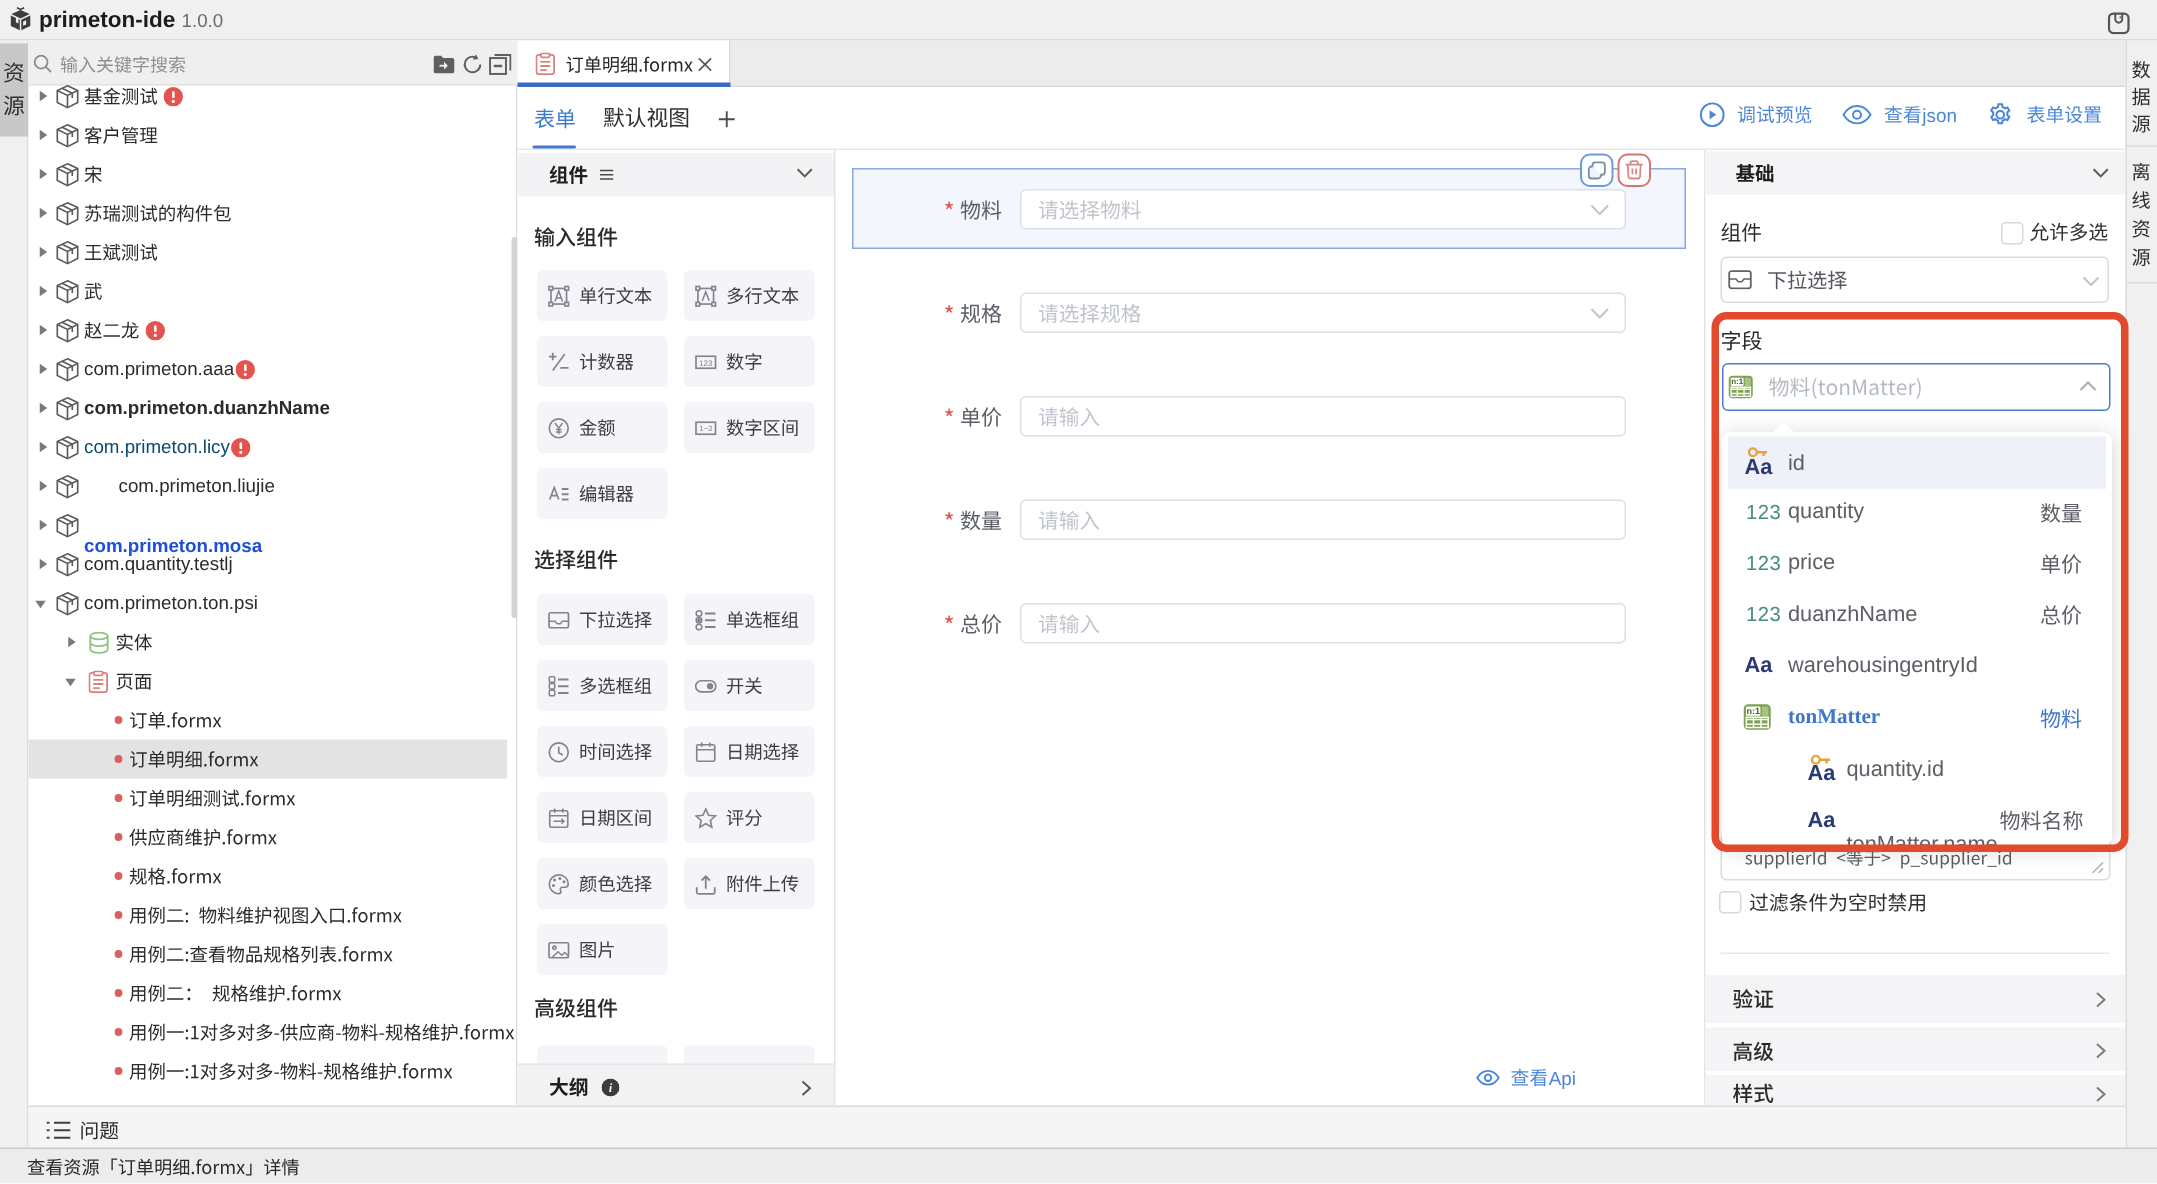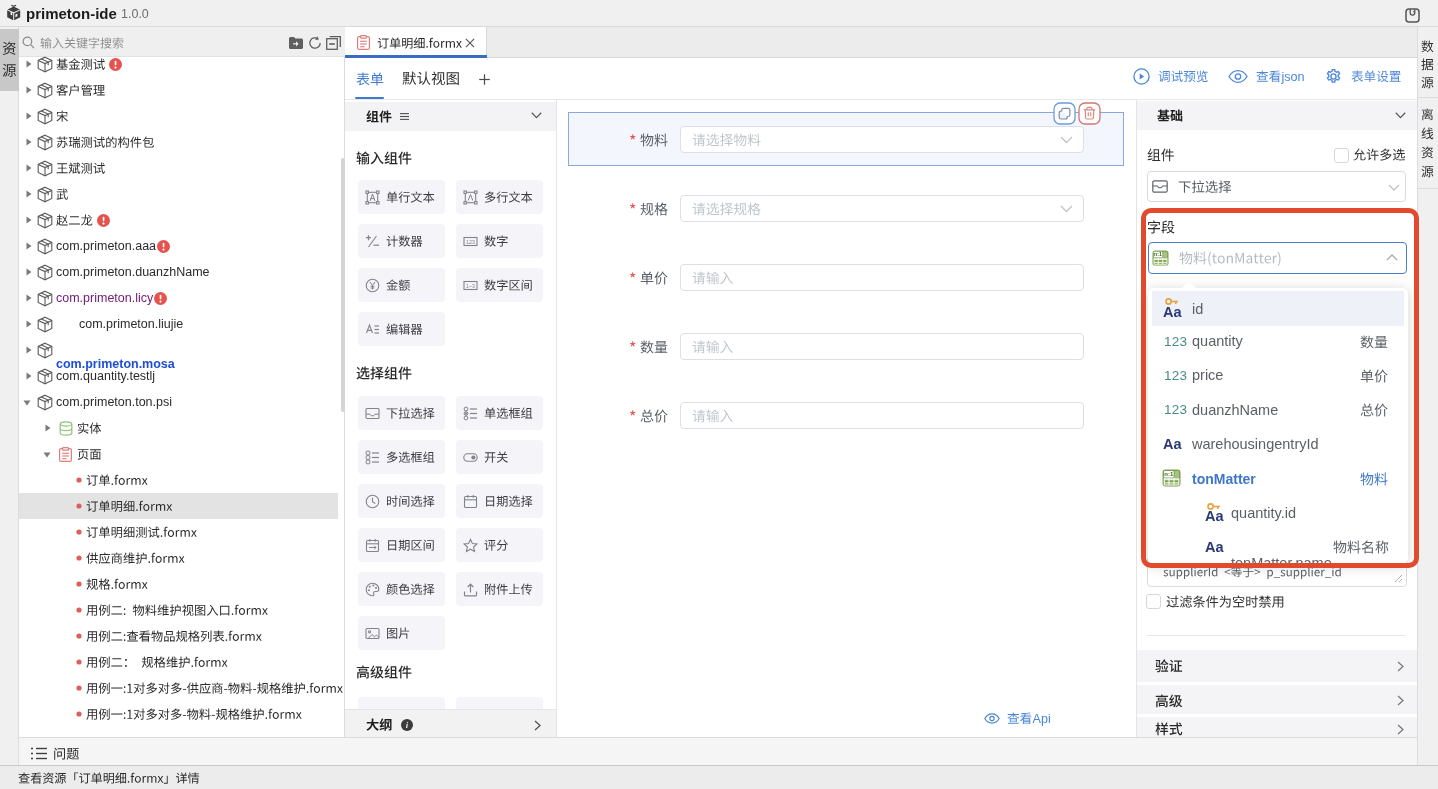--- a/index.html
+++ b/index.html
@@ -363,31 +363,31 @@
   </svg>
 <svg class="abs" style="left:26.0px;top:268.0px" width="6" height="8" viewBox="0 0 6 8">
     <path d="M0.5 0.5 5.5 4 0.5 7.5Z" fill="#7a7a7a"></path>
   </svg>
 <svg class="abs" style="left:37.0px;top:263.5px" width="16" height="17" viewBox="0 0 16 17" fill="none" stroke="#5a5a5a" stroke-width="1.1">
     <path d="M8 1.2 14.8 4.4 14.8 12.4 8 15.8 1.2 12.4 1.2 4.4Z"></path>
     <path d="M1.2 4.4 8 7.6 14.8 4.4"></path>
     <path d="M8 7.6 8 15.8"></path>
     <path d="M4.4 2.9 11.2 6.1 11.2 9.3"></path>
   </svg>
-<div class="ht" style="left:56.0px;top:263.9px;font-size:12.5px;color:#2b2b2b;font-weight:400;line-height:16.2px;">com.primeton.duanzhName</div>
+<div class="ht" style="left:56.0px;top:263.9px;font-size:12.5px;color:#2b2b2b;font-weight:700;line-height:16.2px;">com.primeton.duanzhName</div>
 <svg class="abs" style="left:26.0px;top:294.0px" width="6" height="8" viewBox="0 0 6 8">
     <path d="M0.5 0.5 5.5 4 0.5 7.5Z" fill="#7a7a7a"></path>
   </svg>
 <svg class="abs" style="left:37.0px;top:289.5px" width="16" height="17" viewBox="0 0 16 17" fill="none" stroke="#5a5a5a" stroke-width="1.1">
     <path d="M8 1.2 14.8 4.4 14.8 12.4 8 15.8 1.2 12.4 1.2 4.4Z"></path>
     <path d="M1.2 4.4 8 7.6 14.8 4.4"></path>
     <path d="M8 7.6 8 15.8"></path>
     <path d="M4.4 2.9 11.2 6.1 11.2 9.3"></path>
   </svg>
-<div class="ht" style="left:56.0px;top:289.9px;font-size:12.5px;color:#701a75;font-weight:400;line-height:16.2px;">com.primeton.licy</div>
+<div class="ht" style="left:56.0px;top:289.9px;font-size:12.5px;color:#0c4a6e;font-weight:400;line-height:16.2px;">com.primeton.licy</div>
 <svg class="abs" style="left:154.2px;top:291.5px" width="13" height="13" viewBox="0 0 13 13">
     <circle cx="6.5" cy="6.5" r="6.5" fill="#e5534e"></circle>
     <rect x="5.7" y="2.8" width="1.7" height="4.6" rx="0.8" fill="#fff"></rect>
     <circle cx="6.5" cy="9.6" r="1.05" fill="#fff"></circle>
   </svg>
 <svg class="abs" style="left:26.0px;top:320.0px" width="6" height="8" viewBox="0 0 6 8">
     <path d="M0.5 0.5 5.5 4 0.5 7.5Z" fill="#7a7a7a"></path>
   </svg>
 <svg class="abs" style="left:37.0px;top:315.5px" width="16" height="17" viewBox="0 0 16 17" fill="none" stroke="#5a5a5a" stroke-width="1.1">
     <path d="M8 1.2 14.8 4.4 14.8 12.4 8 15.8 1.2 12.4 1.2 4.4Z"></path>
@@ -1296,21 +1296,21 @@
     <text x="6.8" y="7" font-size="6" font-weight="bold" fill="#41631f" text-anchor="middle" font-family="Liberation Sans">n:1</text>
     <g stroke="#fff" stroke-width="1" fill="none">
       <line x1="2.2" y1="10.7" x2="16.8" y2="10.7"></line>
       <line x1="2.2" y1="13.9" x2="16.8" y2="13.9"></line>
       <line x1="7" y1="9.2" x2="7" y2="16"></line>
       <line x1="12" y1="9.2" x2="12" y2="16"></line>
       <path d="M2.2 9.2H16.8V16H2.2Z"></path>
     </g>
     <rect x="12.6" y="2" width="4.4" height="6.2" rx="0.8" fill="#a8c284"></rect>
   </svg>
-<div class="ht" style="left:1192.0px;top:469.5px;font-size:14.0px;color:#3e76c9;font-weight:700;line-height:18.2px;z-index:21;">tonMatter</div>
+<div class="ht" style="left:1192.0px;top:469.5px;font-size:14.0px;color:#3e76c9;font-weight:700;line-height:18.2px;z-index:21;font-family:Liberation Serif, serif;">tonMatter</div>
 <svg class="t" style="left:1360.0px;top:471.6px;z-index:21;" width="28.0" height="14.0" viewBox="0 -880 2000 1000" fill="#3e76c9">
     <use href="#g54" x="0"></use>
     <use href="#g55" x="1000"></use>
   </svg>
 <svg class="abs" style="left:1207.0px;top:502.0px;z-index:21" width="14" height="9" viewBox="0 0 14 9">
     <g fill="none" stroke="#e8a33d" stroke-width="1.6">
       <circle cx="3.6" cy="4.5" r="2.6"></circle>
       <line x1="6.2" y1="4.5" x2="13" y2="4.5"></line>
       <line x1="10.8" y1="4.5" x2="10.8" y2="7"></line>
     </g>

